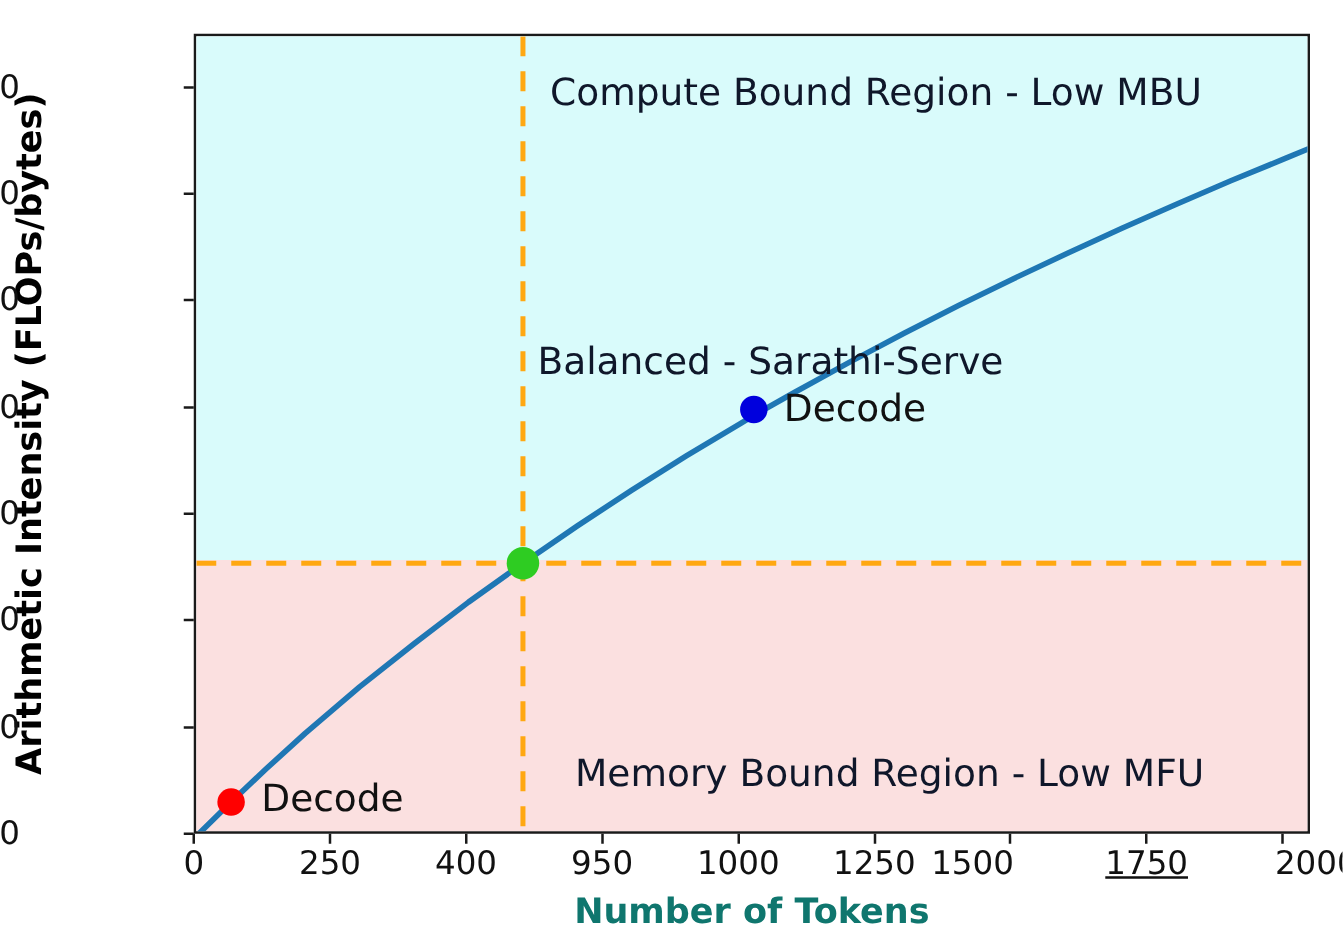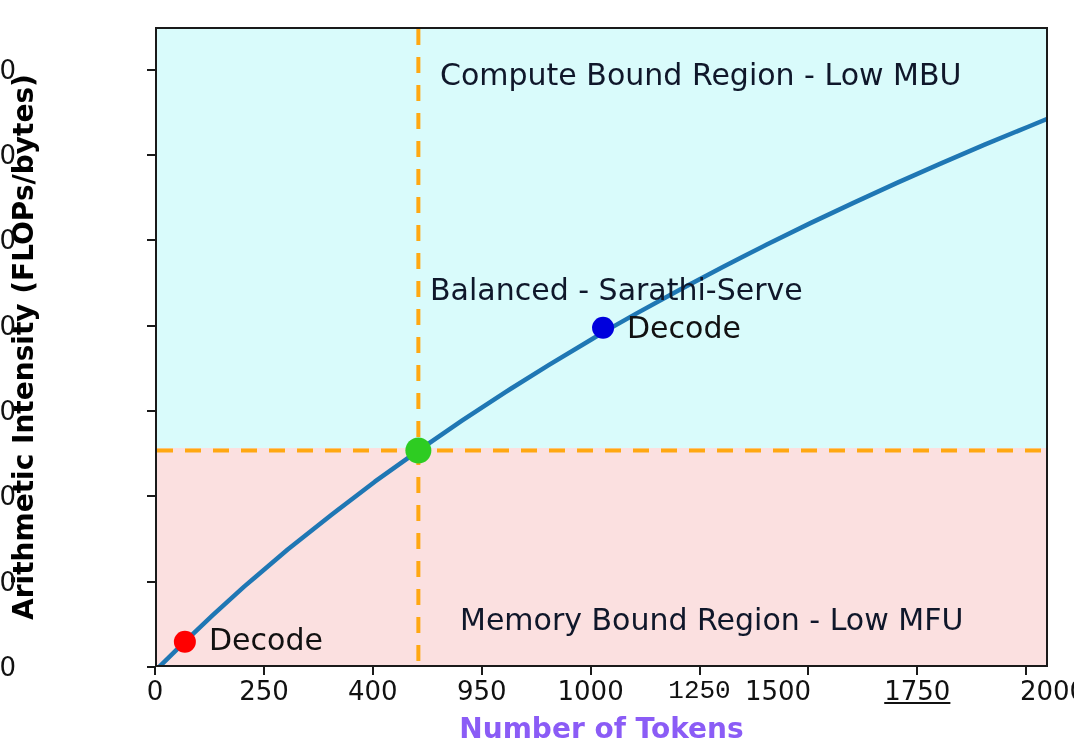--- a/index.html
+++ b/index.html
@@ -22,21 +22,21 @@
   .xtick{top:667px;width:2px;height:8px;}
   .ytick-label{position:absolute;right:1058px;transform:translateY(-50%);
                font-size:26px;color:#111;white-space:nowrap;
                font-family:"DejaVu Sans","Liberation Sans",sans-serif;}
   .xtick-label{position:absolute;top:676px;transform:translateX(-50%);
                font-size:26px;color:#111;white-space:nowrap;
                font-family:"DejaVu Sans","Liberation Sans",sans-serif;}
 
   
   #xlabel{position:absolute;left:155px;width:893px;top:712px;text-align:center;
-          font-size:28px;font-weight:bold;color:#8b5cf6;}
+          font-size:28px;font-weight:bold;color:#0f766e;}
   #ylabel-wrap{position:absolute;left:0;top:0;width:46px;height:694px;}
   #ylabel{position:absolute;left:50%;top:50%;
           transform:translate(-50%,-50%) rotate(-90deg);
           transform-origin:center center;
           font-size:28px;font-weight:bold;color:#000;white-space:nowrap;}
 
   
   .annot{position:absolute;font-size:30px;color:#0f172a;white-space:nowrap;
          font-family:"DejaVu Sans","Liberation Sans",sans-serif;}
   .pt-label{position:absolute;font-size:30px;color:#111;white-space:nowrap;}
@@ -96,21 +96,21 @@
       <div class="xtick-label" style="left: 155px;">0</div>
       <div class="tick xtick" style="left: 262.902px;"></div>
       <div class="xtick-label" style="left: 248px; margin-left: 16px;">250</div>
       <div class="tick xtick" style="left: 371.805px;"></div>
       <div class="xtick-label" style="left: 372.805px;">400</div>
       <div class="tick xtick" style="left: 480.707px;"></div>
       <div class="xtick-label" style="left: 481.707px;">950</div>
       <div class="tick xtick" style="left: 589.61px;"></div>
       <div class="xtick-label" style="left: 590.61px;">1000</div>
       <div class="tick xtick" style="left: 698.512px;"></div>
-      <div class="xtick-label" style="left: 699.512px; font-family: Liberation Mono, monospace;">1250</div>
+      <div class="xtick-label" style="left: 699.512px;">1250</div>
       <div class="tick xtick" style="left: 807.415px;"></div>
       <div class="xtick-label" style="left: 778px;">1500</div>
       <div class="tick xtick" style="left: 916.317px;"></div>
       <div class="xtick-label" style="left: 917.317px; text-decoration: underline;">1750</div>
       <div class="tick xtick" style="left: 1025.22px;"></div>
       <div class="xtick-label" style="left: 1053px;">2000</div>
     </div>
 
   <div id="xlabel">Number of Tokens</div>
 

